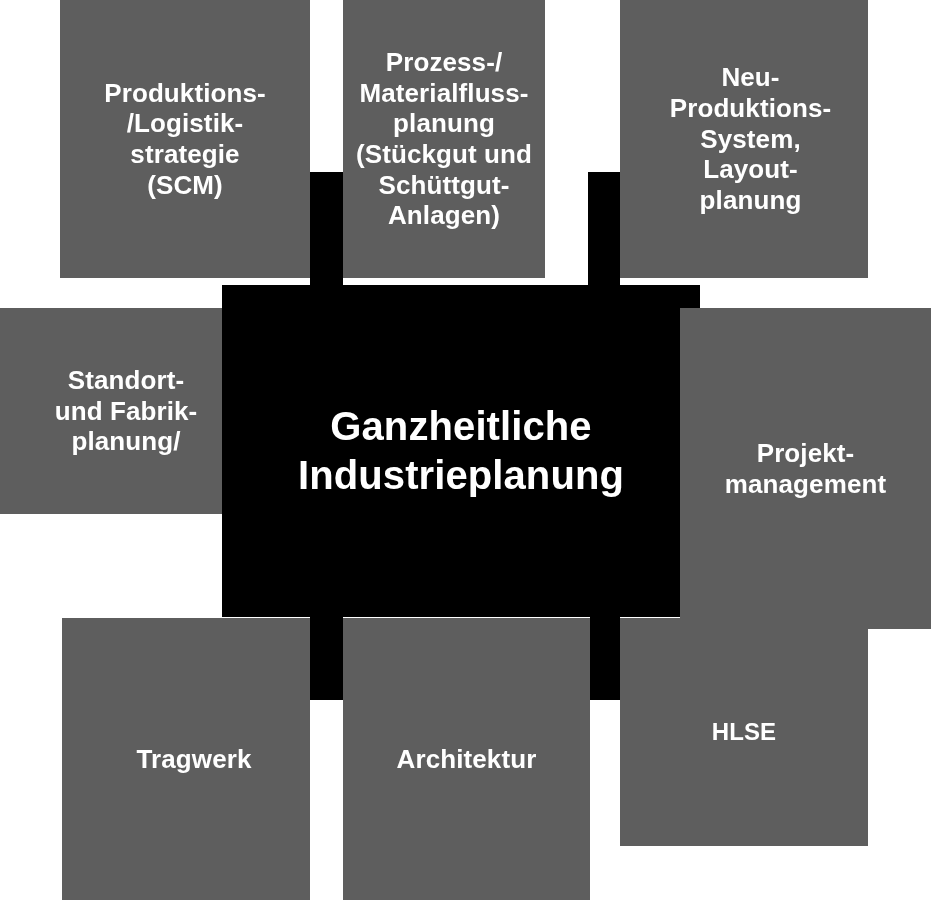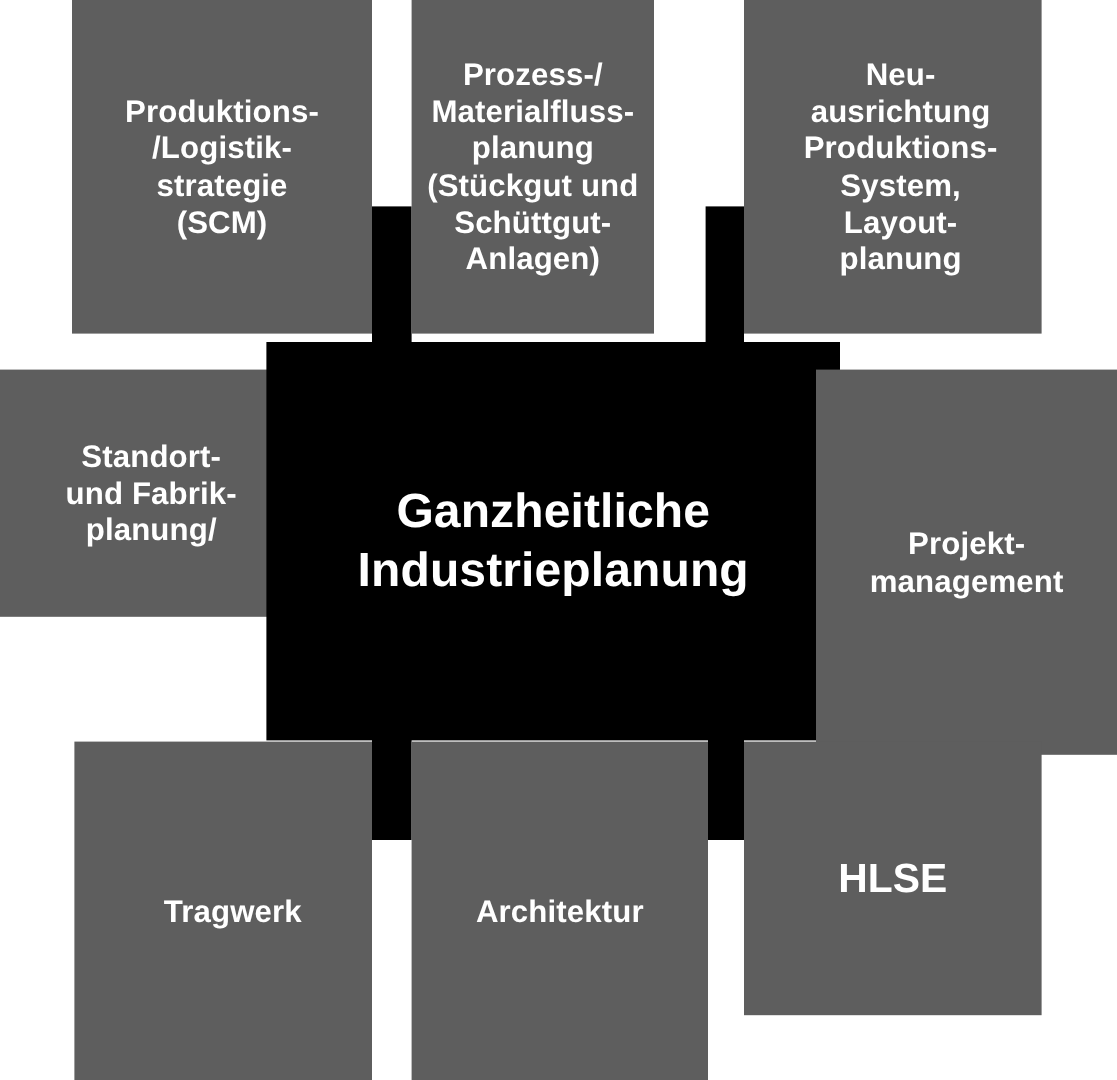--- a/index.html
+++ b/index.html
@@ -75,21 +75,21 @@
     left: 62px;  top: 618px;  width: 248px; height: 282px;
     font-size: 26px;
     padding-left: 16px;
   }
   #node-architektur {
     left: 343px; top: 618px;  width: 247px; height: 282px;
     font-size: 26px;
   }
   #node-hlse {
     left: 620px; top: 618px;  width: 248px; height: 228px;
-    font-size: 34px;
+    font-size: 24px;
   }
 
   
   #arm-top-left   { left: 310px; top: 172px; width: 33px;  height: 120px; }
   #arm-top-right  { left: 588px; top: 172px; width: 32px;  height: 120px; }
   #arm-bot-left   { left: 310px; top: 610px; width: 33px;  height: 90px;  }
   #arm-bot-right  { left: 590px; top: 610px; width: 30px;  height: 90px;  }
 
   .node span { display: block; }
 </style>
@@ -119,21 +119,20 @@
       <span>planung</span>
       <span>(Stückgut und</span>
       <span>Schüttgut-</span>
       <span>Anlagen)</span>
     </div>
   </div>
 
   <div class="node node-gray" id="node-neuausrichtung">
     <div>
       <span>Neu-</span>
-      <span>ausrichtung</span>
       <span>Produktions-</span>
       <span>System,</span>
       <span>Layout-</span>
       <span>planung</span>
     </div>
   </div>
 
   <div class="node node-gray" id="node-standort-fabrik">
     <div>
       <span>Standort-</span>

